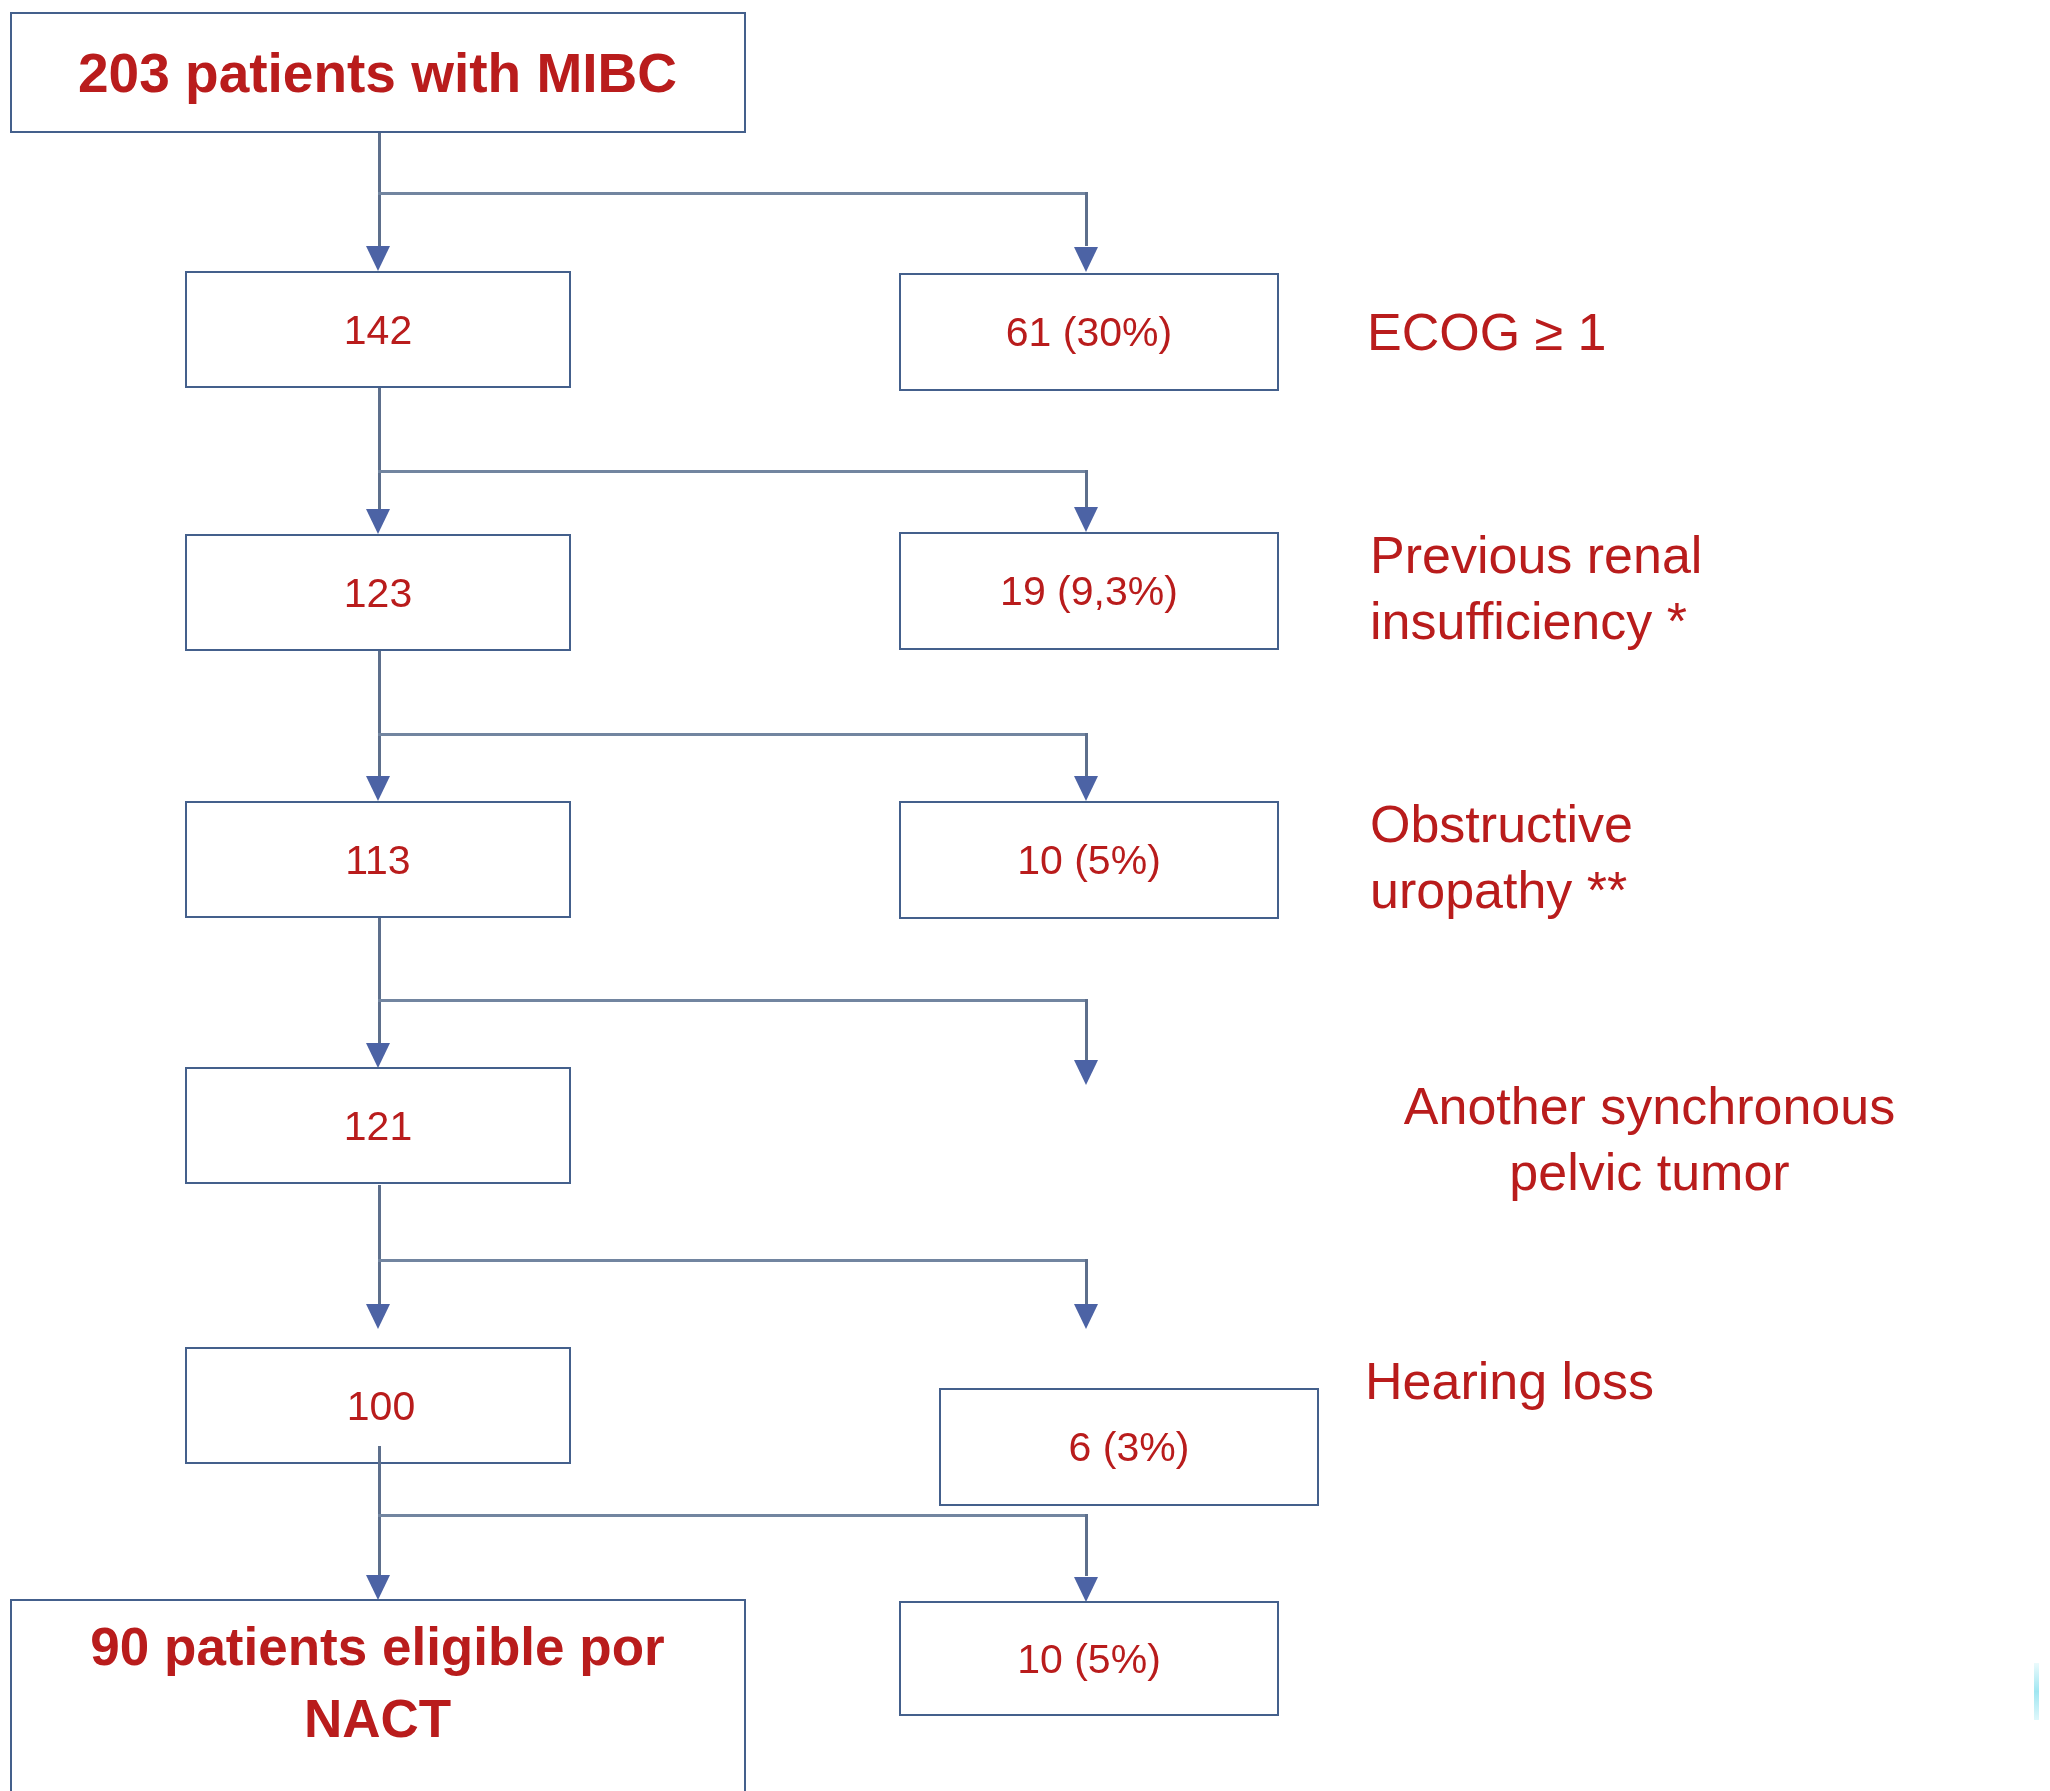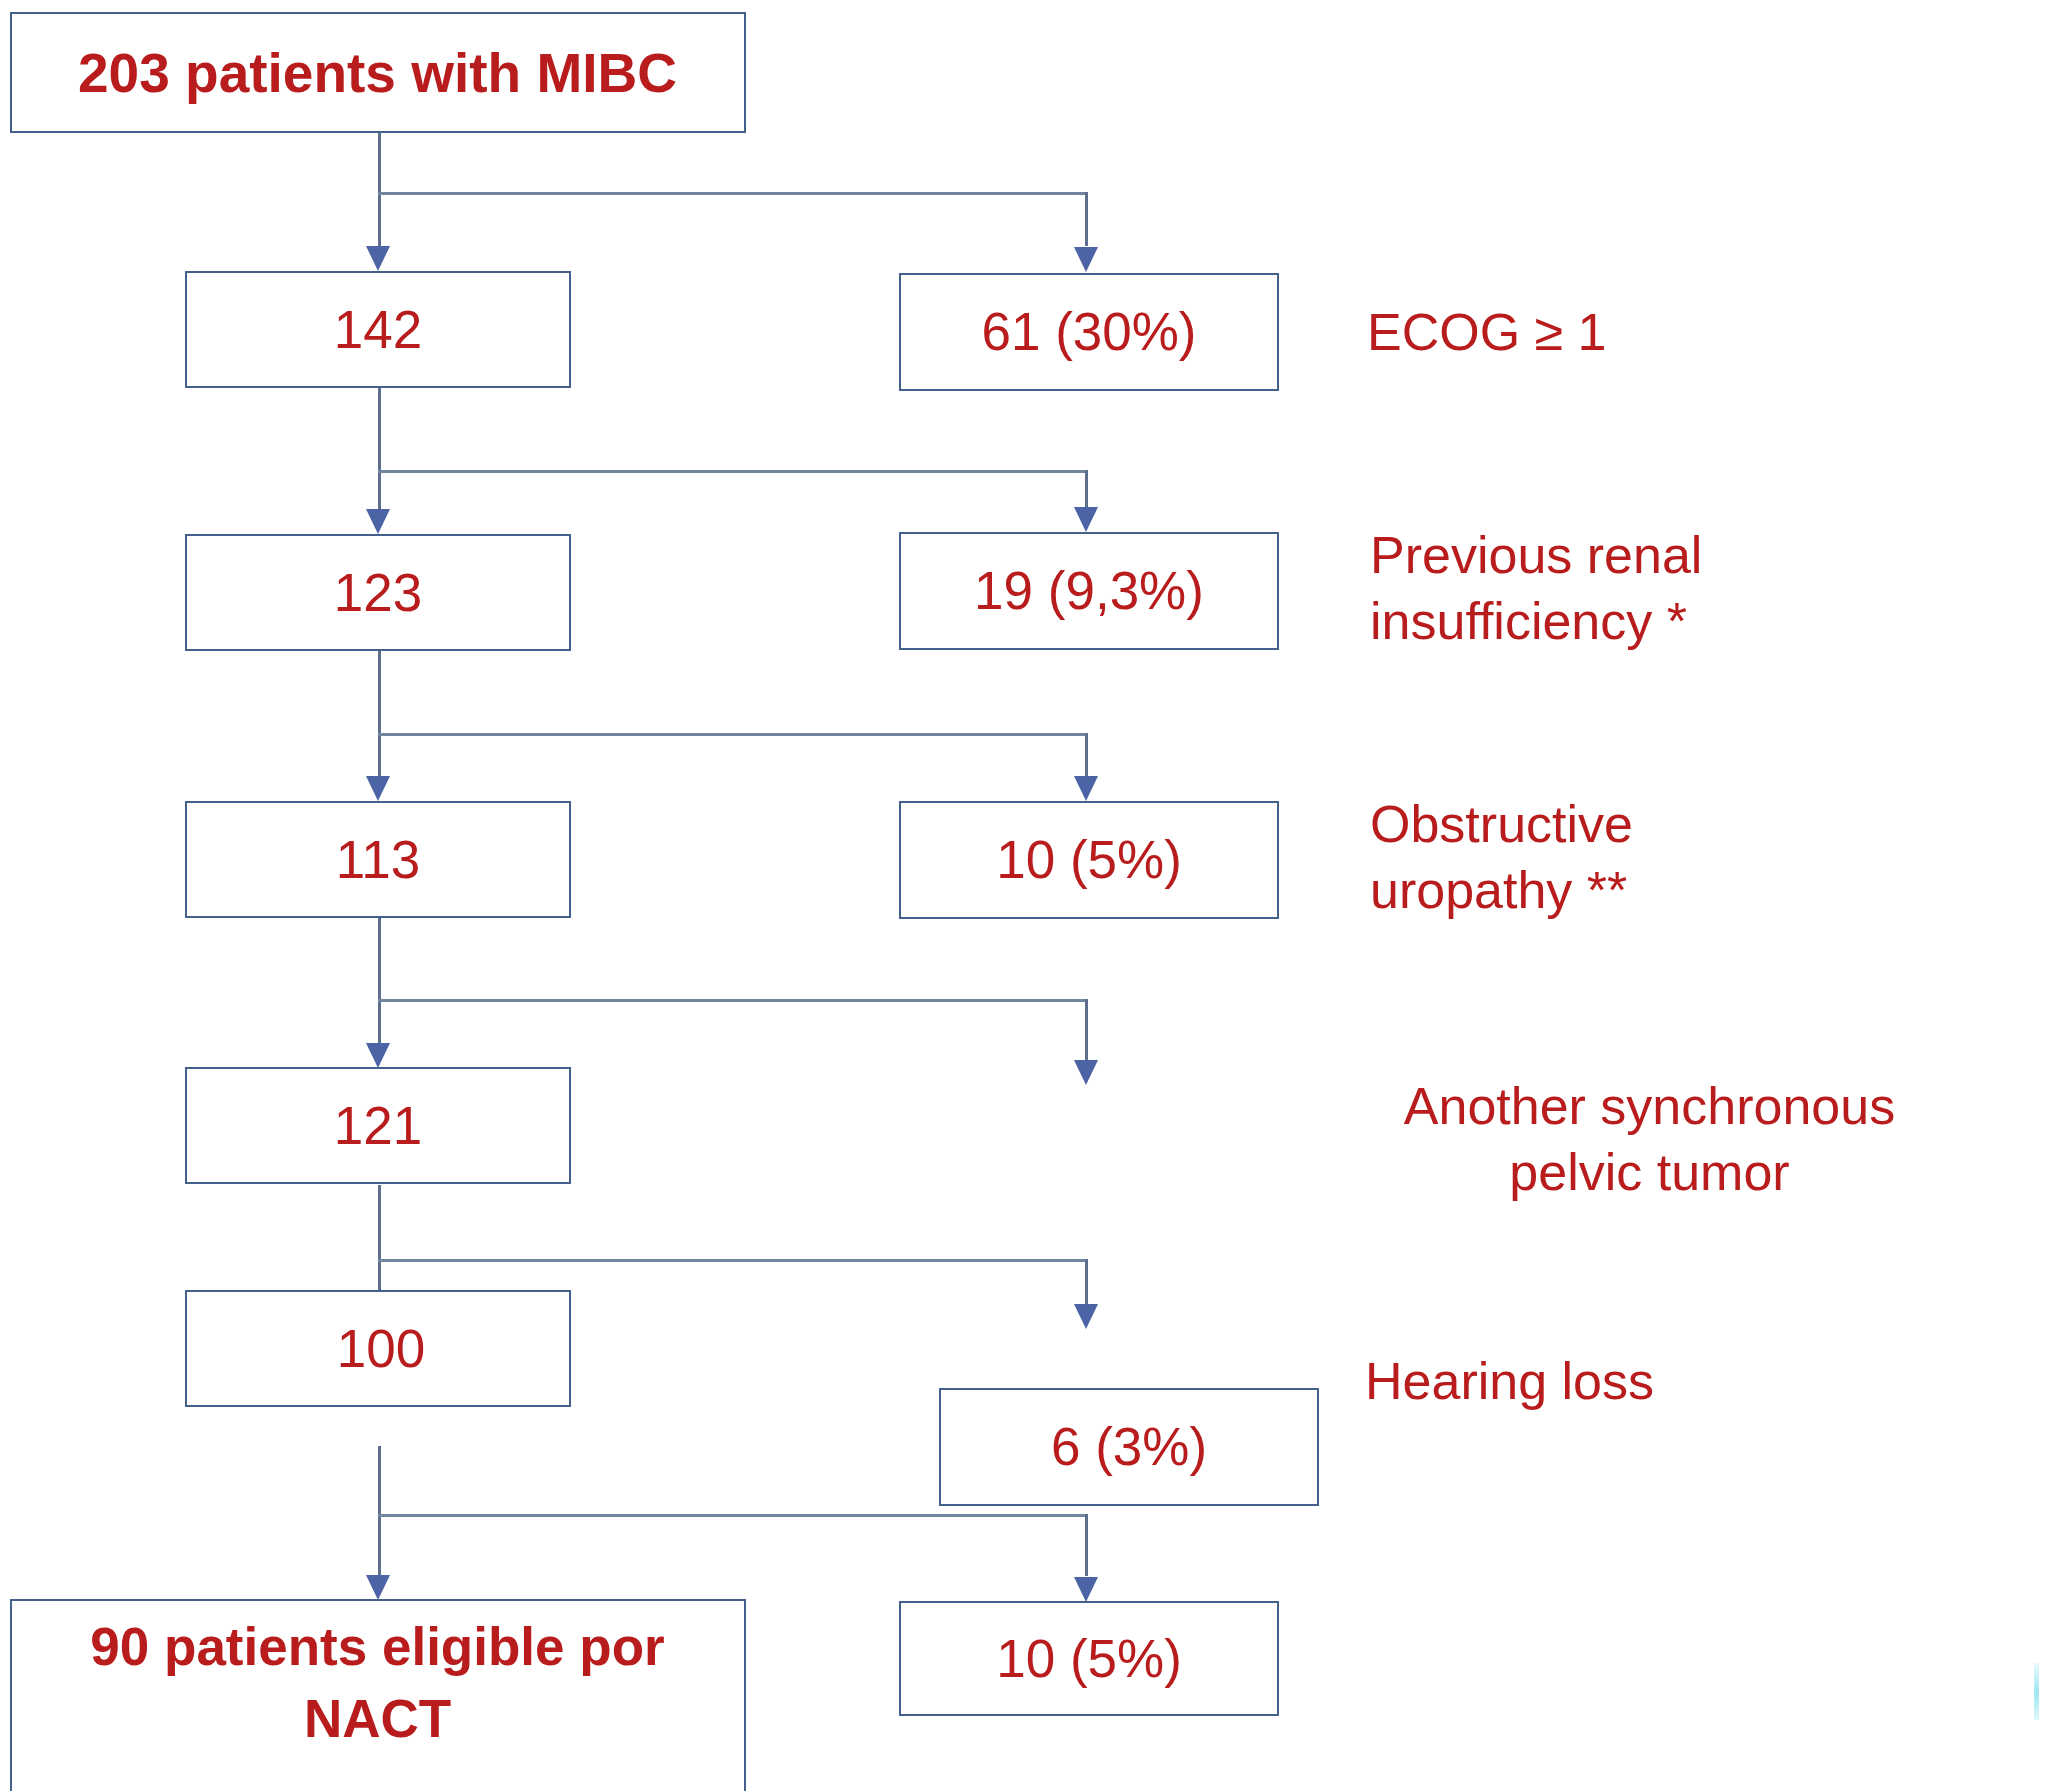--- a/index.html
+++ b/index.html
@@ -13,35 +13,35 @@
     overflow: hidden;
   }
   .box {
     position: absolute;
     box-sizing: border-box;
     background: #ffffff;
     border: 2.8px solid #44608c;
     display: flex;
     align-items: center;
     justify-content: center;
-    font-size: 53px;
+    font-size: 41px;
     text-align: center;
     white-space: pre-line;
     line-height: 66px;
   }
   .bold { font-weight: 700; }
   .start-box { left: 9.5px; top: 12.3px; width: 736px; height: 121px; font-size: 55px; }
   .end-box {
     left: 9.5px; top: 1599px; width: 736px; height: 212px;
     align-items: flex-start; padding-top: 9.5px; font-size: 53px; line-height: 72px;
   }
   
   .lbox { left: 185px; width: 386px; height: 117px; }
   .l2 { top: 271px; } .l3 { top: 534px; } .l4 { top: 801px; }
-  .l5 { top: 1067px; } .l6 { top: 1290px; padding-left: 6px; }
+  .l5 { top: 1067px; } .l6 { top: 1347px; padding-left: 6px; }
   
   .rbox { left: 899px; width: 380px; height: 118px; }
   .r2 { top: 273px; } .r3 { top: 532px; } .r4 { top: 801px; }
   .r5 { top: 1085px; } .r6 { top: 1388px; margin-left: 40px; } .r7 { top: 1601px; height: 115px; }
   
   .vl { position: absolute; width: 2.8px; background: #5d6f8c; }
   .hl { position: absolute; height: 2.8px; background: #7285a0; }
   .ar {
     position: absolute; width: 0; height: 0;
     border-left: 12.3px solid transparent;

